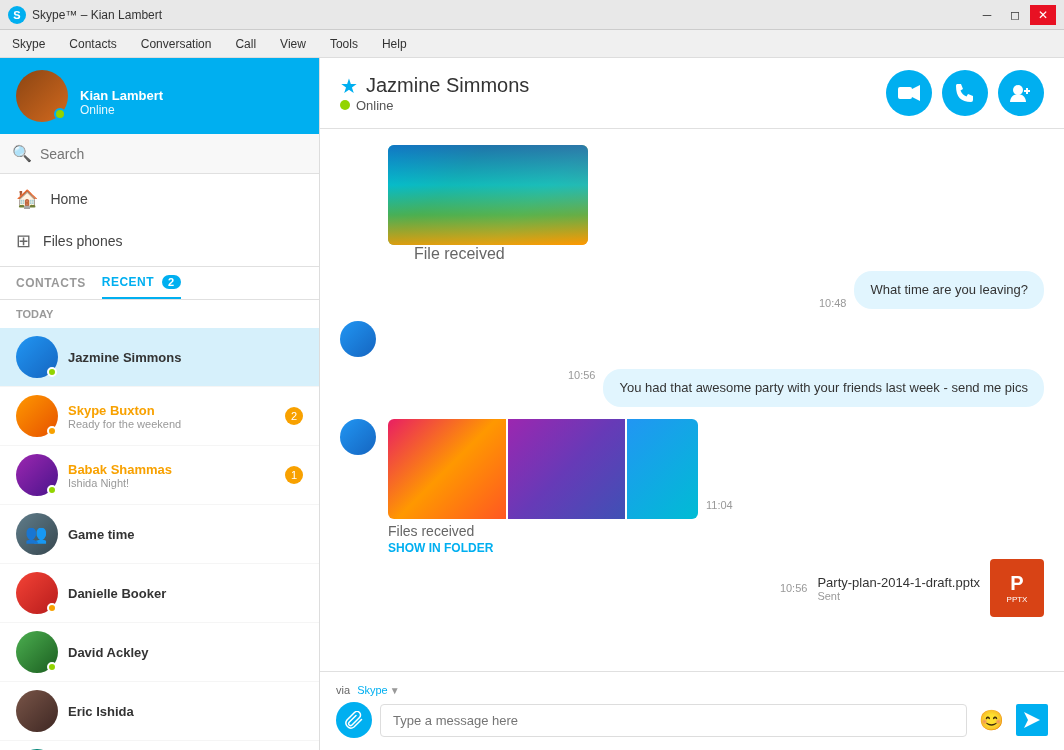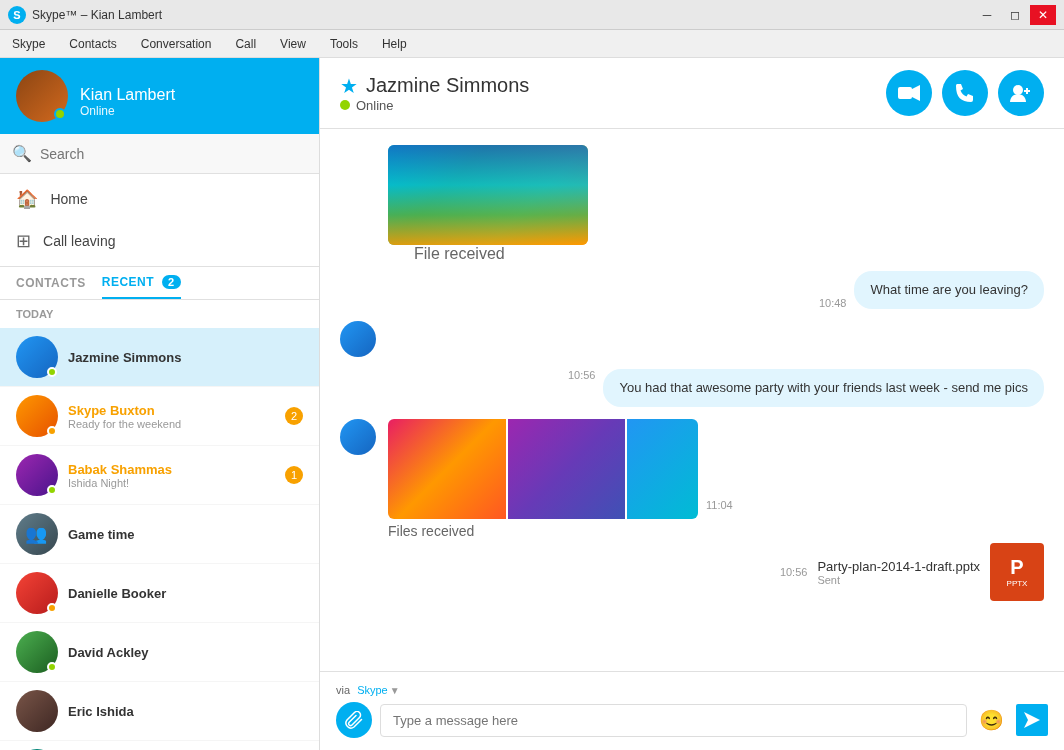--- a/index.html
+++ b/index.html
@@ -55,21 +55,21 @@
       padding: 12px 16px;
       display: flex;
       align-items: center;
       gap: 12px;
       flex-shrink: 0;
     }
     .avatar-container { position: relative; }
     .avatar-img { width: 52px; height: 52px; border-radius: 50%; background: linear-gradient(135deg, #8B4513, #D2691E); display: flex; align-items: center; justify-content: center; color: white; font-size: 20px; }
     .status-dot { position: absolute; bottom: 2px; right: 2px; width: 12px; height: 12px; background: #92d400; border-radius: 50%; border: 2px solid #00aff0; }
     .profile-info { flex: 1; }
-    .profile-name { color: white; font-size: 16px; font-weight: 400; margin-top: 12px; }
+    .profile-name { color: white; font-size: 13px; font-weight: 700; margin-top: 12px; }
     .profile-status { color: rgba(255,255,255,0.9); font-size: 12px; }
 
     
     .search-bar {
       padding: 10px 12px;
       background: #f8f8f8;
       border-bottom: 1px solid #e0e0e0;
       display: flex;
       align-items: center;
       gap: 8px;
@@ -251,21 +251,21 @@
       <input class="search-input" type="text" placeholder="Search" style="">
     </div>
 
     <div class="nav-items">
       <div class="nav-item">
         <span class="nav-icon">🏠</span>
         <span>Home</span>
       </div>
       <div class="nav-item">
         <span class="nav-icon">⊞</span>
-        <span>Call leaving</span>
+        <span>Files phones</span>
       </div>
     </div>
 
     <div class="tabs-row">
       <div class="tab">CONTACTS</div>
       <div class="tab active">
         <span>RECENT</span>
         <span class="tab-badge">2</span>
       </div>
     </div>
@@ -427,20 +427,21 @@
           <div>
             <div style="display:flex;align-items:flex-start;gap:8px;">
               <div>
 
                 <div style="width:310px;height:100px;border-radius:6px;overflow:hidden;display:flex;gap:2px;">
                   <div style="flex:1;background:linear-gradient(135deg,#E91E63,#FF9800,#FF5722);height:100%;"></div>
                   <div style="flex:1;background:linear-gradient(135deg,#9C27B0,#673AB7,#3F51B5);height:100%;"></div>
                   <div style="flex:0.6;background:linear-gradient(135deg,#2196F3,#00BCD4);height:100%;"></div>
                 </div>
                 <div class="files-received-label" style="margin-top:4px;">Files received</div>
+                <div class="show-in-folder">SHOW IN FOLDER</div>
               </div>
               <span style="font-size:11px;color:#999;padding-top:80px;">11:04</span>
             </div>
           </div>
         </div>
 
         <div style="margin-bottom:12px;display:flex;flex-direction:column;align-items:flex-end;">
           <div style="display:flex;align-items:center;gap:10px;flex-direction:row-reverse;">
             <div style="width:54px;height:58px;background:#D84315;border-radius:4px;display:flex;flex-direction:column;align-items:center;justify-content:center;color:white;">
               <div style="font-size:20px;font-weight:bold;line-height:1;">P</div>

